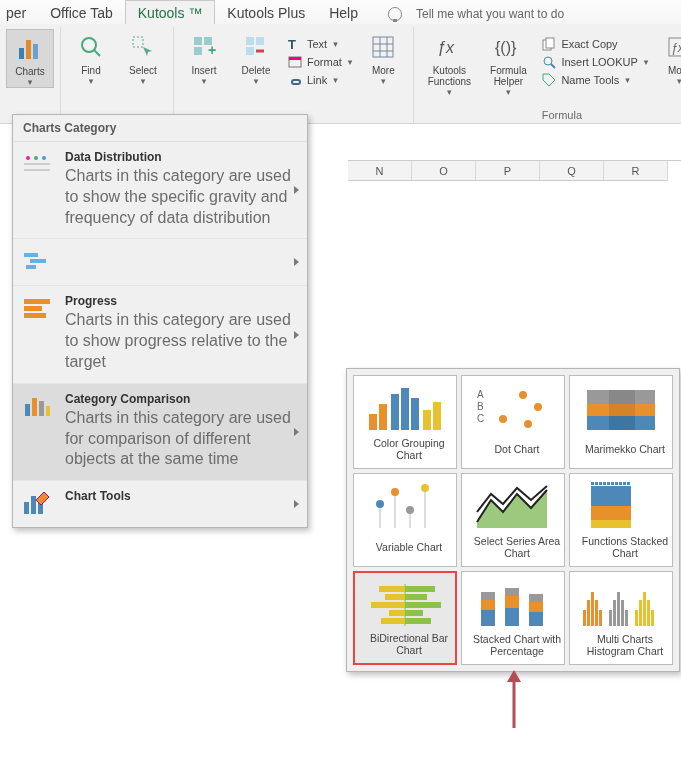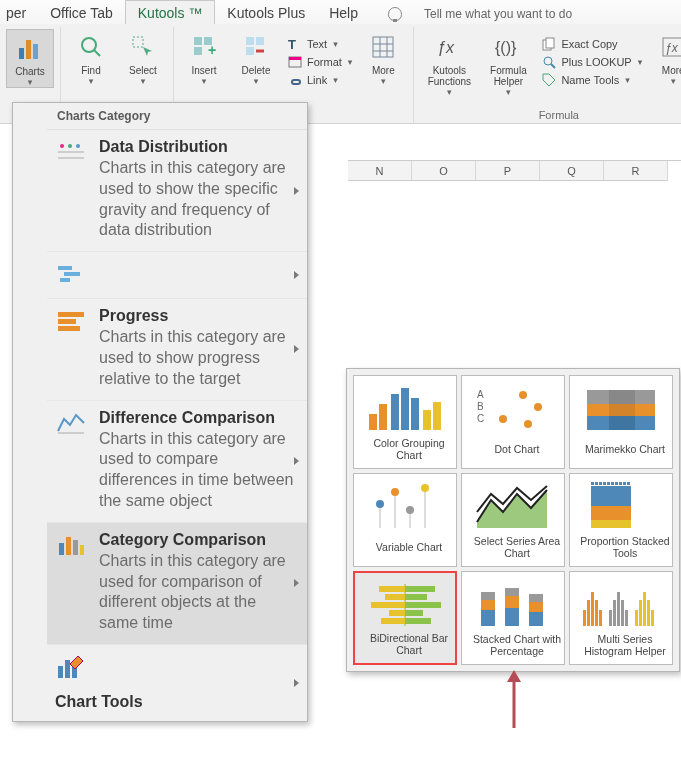--- a/index.html
+++ b/index.html
@@ -33,21 +33,21 @@
   .tabstrip .tab.active {
     background: #f1f1f1;
     border: 1px solid #c9c9c9;
     border-bottom: none;
     color: #217346;
     font-weight: 400;
   }
   .tabstrip .tellme {
     display: flex;
     align-items: flex-end;
-    gap: 22px;
+    gap: 14px;
     color: #666;
     margin-left: 18px;
     padding-bottom: 3px;
   }
   .bulb {
     width: 14px; height: 14px;
     border: 1px solid #888;
     border-radius: 50% 50% 45% 45%;
     position: relative;
   }
@@ -96,45 +96,44 @@
   }
   .smallbtn .ic { width:16px; height:16px; display:flex; align-items:center; justify-content:center;}
   .caretR::after { content:"▾"; font-size:9px; color:#666; margin-left:2px;}
   .stackcol { display:flex; flex-direction:column; justify-content:center; gap:0px; height:66px;}
   
   svg { display:block; }
   
   .dropdown {
     position: absolute;
     left: 12px;
-    top: 102px;
+    top: 114px;
     width: 296px;
     background:#f0f0f0;
     border:1px solid #b5b5b5;
     box-shadow: 2px 3px 6px rgba(0,0,0,0.25);
-    padding-left: 34px;
   }
   .dropdown .hdr {
     padding: 6px 10px;
     font-size: 12px;
     font-weight: 600;
     color:#5a5a5a;
     background:#f0f0f0;
     border-bottom:1px solid #e0e0e0;
   }
   .ddrow {
     display:flex; align-items:flex-start; gap:12px; padding:8px 10px 10px 8px;
     border-bottom:1px solid #e6e6e6;
     position:relative; cursor:pointer;
   }
-  .ddrow:last-child { border-bottom:none;flex-direction:column;}
+  .ddrow:last-child { border-bottom:none;}
   .ddrow.selected { background:#dcdcdc; }
   .ddrow .thumb { width:32px; height:28px; flex:none; display:flex; align-items:center; justify-content:center;}
   .ddrow .txtcol { flex:1; }
-  .ddrow .title { font-weight:600; color:#333; font-size:16px;}
+  .ddrow .title { font-weight:600; color:#333; font-size:12px;}
   .ddrow .desc { color:#6c6c6c; font-size:16px; line-height:1.3; margin-top:2px;}
   .ddrow .arrow {
     position:absolute; right:8px; top:50%; transform:translateY(-50%);
     width:0;height:0;border-top:4px solid transparent;border-bottom:4px solid transparent;border-left:5px solid #7a7a7a;
   }
   
   .gallery {
     position:absolute;
     left:346px;
     top:368px;
@@ -338,21 +337,21 @@
             </span>
           <span>Exact Copy</span>
         </div>
         <div class="smallbtn caretR">
           <span class="ic">
               <svg width="14" height="14">
                 <circle cx="6" cy="6" r="4" fill="none" stroke="#48a"></circle>
                 <line x1="9" y1="9" x2="13" y2="13" stroke="#48a" stroke-width="2"></line>
               </svg>
             </span>
-          <span>Plus LOOKUP</span>
+          <span>Insert LOOKUP</span>
         </div>
         <div class="smallbtn caretR">
           <span class="ic">
               <svg width="14" height="14">
                 <path d="M1 1h6l6 6-6 6-6-6z" fill="none" stroke="#4a7"></path>
               </svg>
             </span>
           <span>Name Tools</span>
         </div>
       </div>
@@ -419,33 +418,20 @@
           <rect x="2" y="17" width="22" height="5" fill="#e8912c"></rect>
         </svg>
     </span>
     <div class="txtcol">
       <div class="title">Progress</div>
       <div class="desc">Charts in this category are used to show progress relative to the target</div>
     </div>
     <span class="arrow"></span>
   </div>
 
-  <div class="ddrow">
-    <span class="thumb">
-      <svg width="30" height="24">
-          <polyline points="2,20 8,8 14,14 20,4 28,12" fill="none" stroke="#59c" stroke-width="2"></polyline>
-          <line x1="2" y1="22" x2="28" y2="22" stroke="#aaa"></line>
-        </svg>
-    </span>
-    <div class="txtcol">
-      <div class="title">Difference Comparison</div>
-      <div class="desc">Charts in this category are used to compare differences in time between the same object</div>
-    </div>
-    <span class="arrow"></span>
-  </div>
 
   <div class="ddrow selected">
     <span class="thumb">
       <svg width="30" height="24">
           <rect x="3" y="10" width="5" height="12" fill="#4d88b8"></rect>
           <rect x="10" y="4" width="5" height="18" fill="#e8912c"></rect>
           <rect x="17" y="7" width="5" height="15" fill="#999"></rect>
           <rect x="24" y="12" width="4" height="10" fill="#e8c22c"></rect>
         </svg>
     </span>
@@ -568,21 +554,21 @@
             <rect x="0" y="0" width="40" height="20" fill="#4d88b8"></rect>
           </g>
         <g transform="translate(0,24)">
             <rect x="0" y="0" width="40" height="14" fill="#e8912c"></rect>
           </g>
         <g transform="translate(0,38)">
             <rect x="0" y="0" width="40" height="8" fill="#e8c22c"></rect>
           </g>
       </svg>
     </div>
-    <div class="glabel">Proportion Stacked Tools</div>
+    <div class="glabel">Functions Stacked Chart</div>
   </div>
 
   <div class="gitem selected">
     <div class="gthumb">
       <svg width="84" height="50">
           <line x1="42" y1="4" x2="42" y2="46" stroke="#6c3"></line>
         <rect x="16" y="6" width="26" height="6" fill="#e8c22c"></rect>
           <rect x="42" y="6" width="30" height="6" fill="#8bc34a"></rect>
         <rect x="22" y="14" width="20" height="6" fill="#e8c22c"></rect>
           <rect x="42" y="14" width="22" height="6" fill="#8bc34a"></rect>
@@ -639,21 +625,21 @@
         </g>
         <g transform="translate(56,0)">
           <rect x="0" y="30" width="3" height="16" fill="#e8c22c"></rect>
             <rect x="4" y="20" width="3" height="26" fill="#e8c22c"></rect>
             <rect x="8" y="12" width="3" height="34" fill="#e8c22c"></rect>
             <rect x="12" y="20" width="3" height="26" fill="#e8c22c"></rect>
             <rect x="16" y="30" width="3" height="16" fill="#e8c22c"></rect>
         </g>
       </svg>
     </div>
-    <div class="glabel">Multi Series Histogram Helper</div>
+    <div class="glabel">Multi Charts Histogram Chart</div>
   </div>
 
 </div>
 
 <div class="pointer-arrow">
   <svg width="20" height="60">
       <line x1="10" y1="58" x2="10" y2="8" stroke="#b54b55" stroke-width="3"></line>
       <path d="M10 0 L3 12 L17 12 Z" fill="#b54b55"></path>
     </svg>
 </div>

